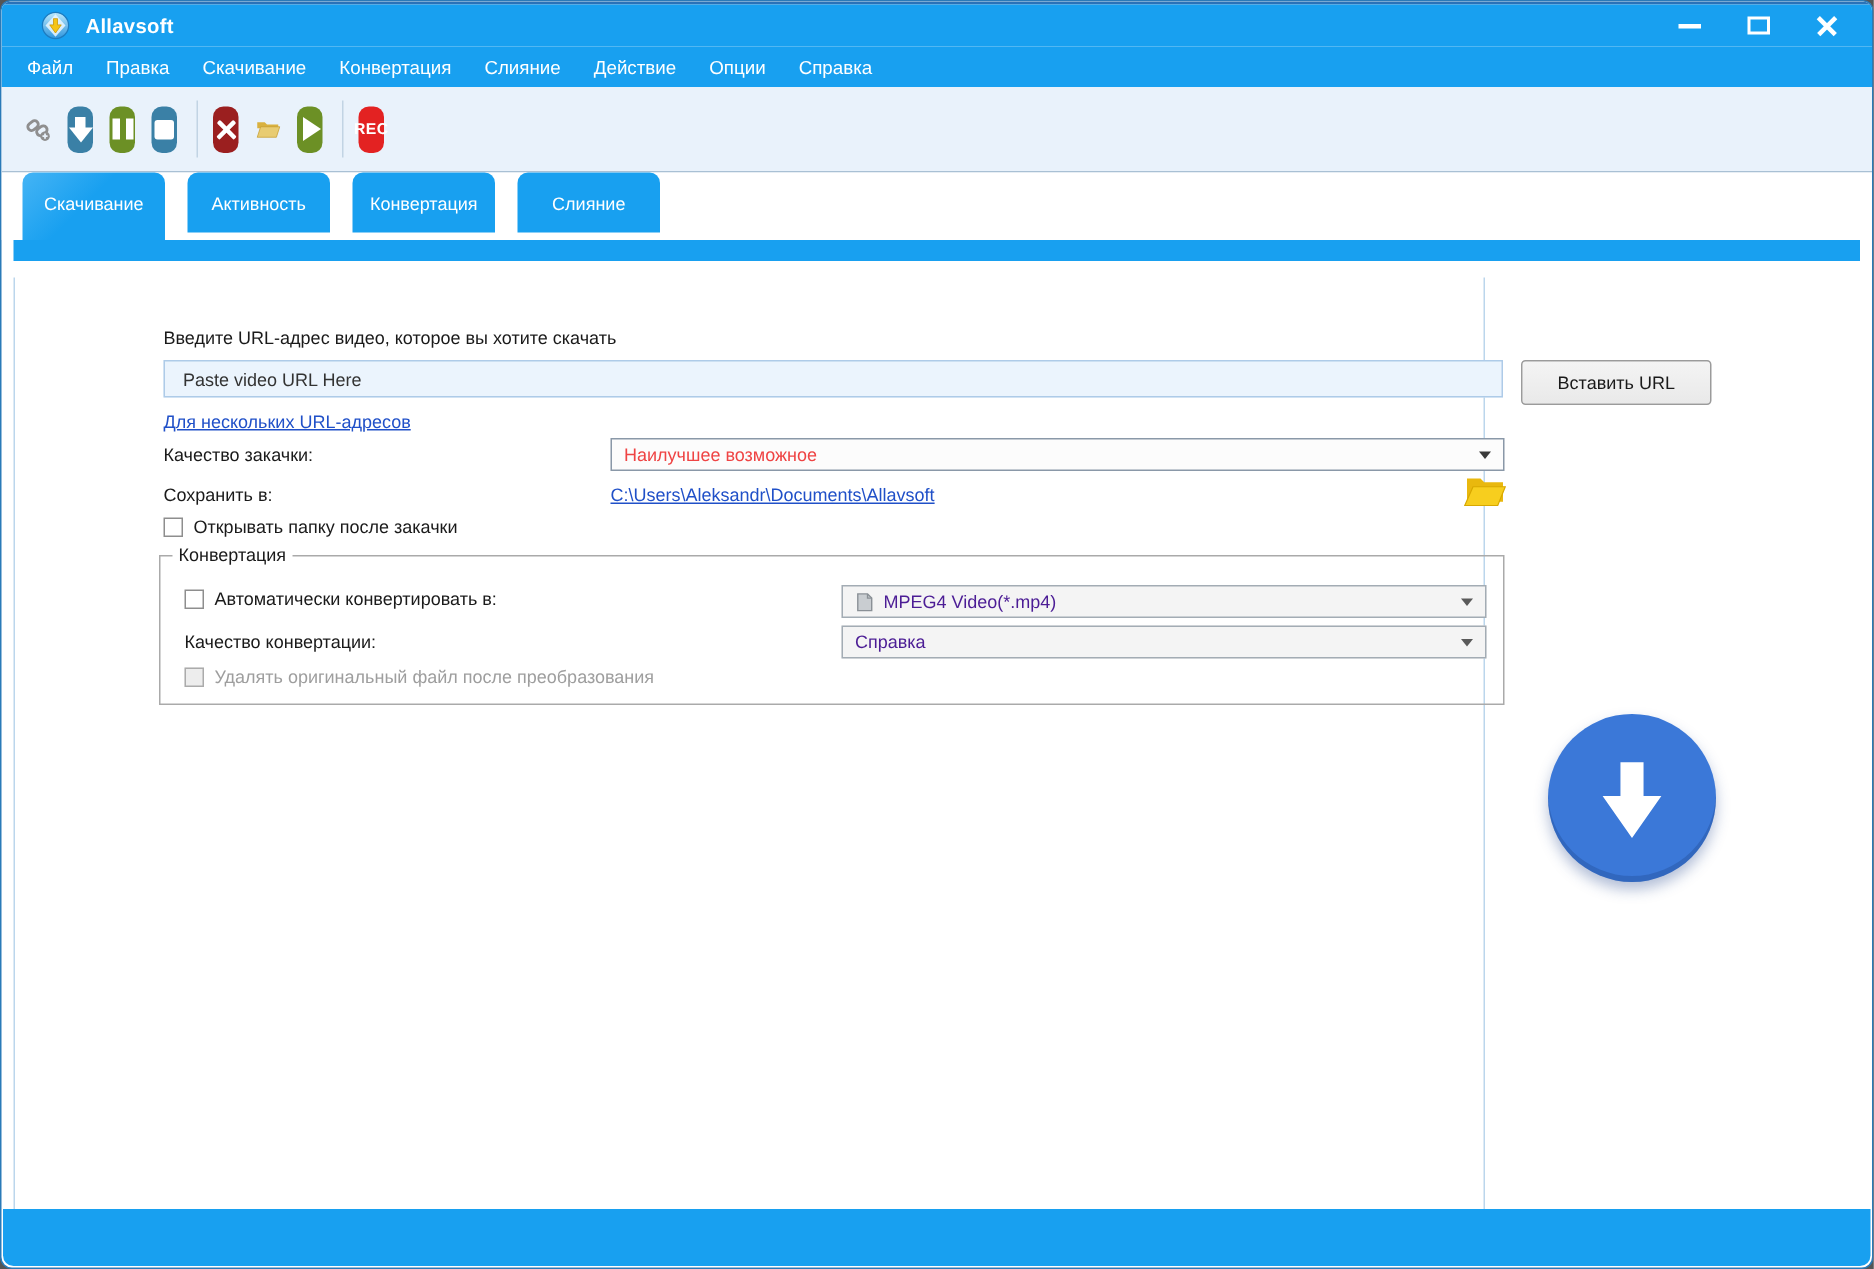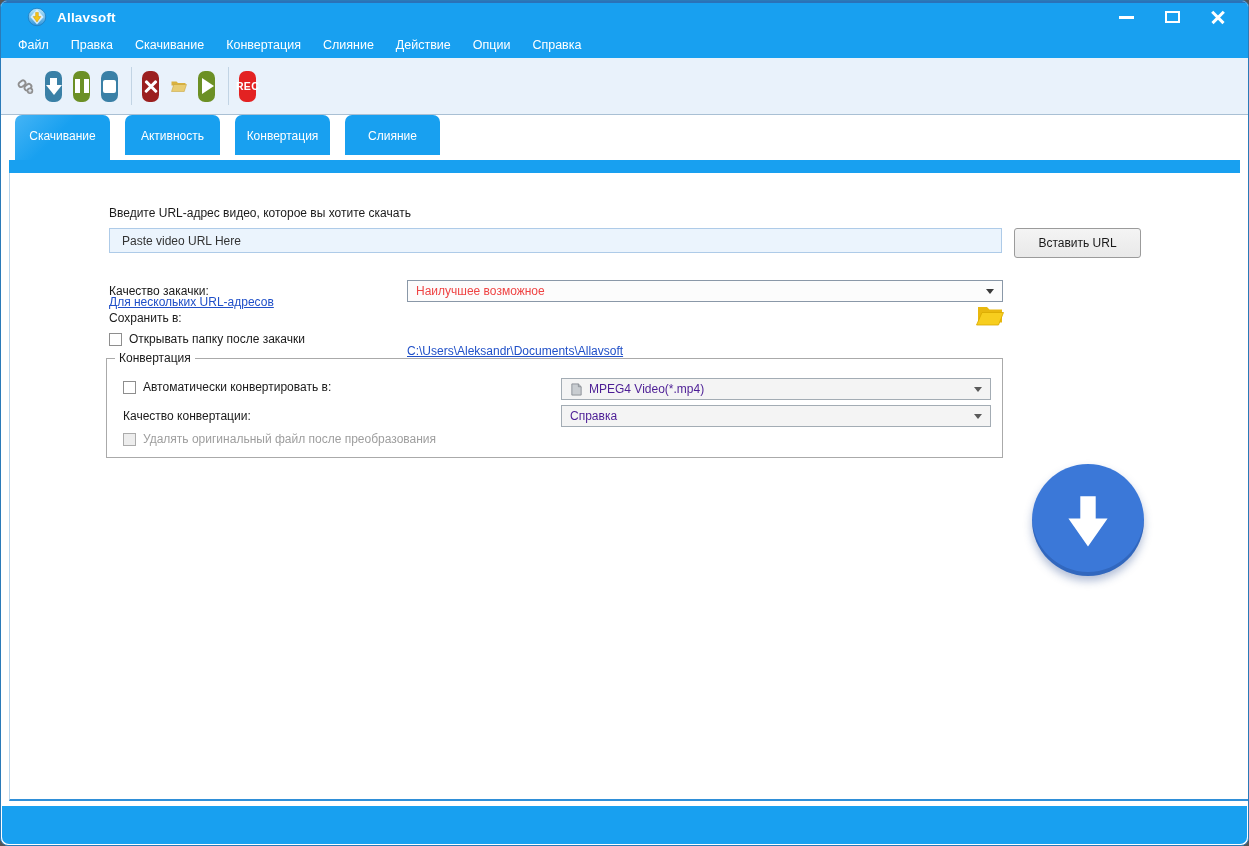--- a/index.html
+++ b/index.html
@@ -69,41 +69,41 @@
     padding-top:14px; height:40px; cursor:default;
   }
   .tab.active {
     height:45px;
     background:linear-gradient(135deg,#45B4F5 0%, #18A0F0 45%);
   }
   .tabstrip { height:14px; background:#18A0F0; margin:0 8px; }
 
   
   .content {
-    position:absolute; left:8px; top:172px; width:1241px; height:628px;
+    position:absolute; left:8px; top:184px; width:981px; height:628px;
     background:#fff; border-left:1px solid #BBD6EC; border-right:1px solid #BBD6EC;
     border-bottom:2px solid #2F8FD8;
     padding-left:20px;
   }
   .lbl { position:absolute; font-size:12px; color:#1A1A1A; white-space:nowrap; }
 
   .url-input {
     position:absolute; left:99px; top:55px; width:893px; height:25px;
     background:#EBF4FD; border:1px solid #AECBE8; font-size:12px; color:#222;
     padding-left:12px; font-family:Liberation Sans, sans-serif; outline:none;
   }
   .url-input::placeholder { color:#333; opacity:1; }
 
   .paste-btn {
     position:absolute; left:1004px; top:55px; width:127px; height:30px;
     background:linear-gradient(#F4F4F4,#E9E9E9); border:1px solid #9B9B9B; border-radius:3px;
     font-size:12px; color:#1A1A1A; font-family:"Liberation Sans", sans-serif; cursor:default;
   }
 
-  a.link { font-size:12px; color:#2050C8; text-decoration:underline; position:absolute; white-space:nowrap; cursor:pointer;margin-top:33px; }
+  a.link { font-size:12px; color:#2050C8; text-decoration:underline; position:absolute; white-space:nowrap; cursor:pointer; }
 
   .dropdown {
     position:absolute; height:22px; border:1px solid #8A98A8; background:#FCFCFC;
     font-size:12px; color:#ef4444; display:flex; align-items:center; padding-left:8px; cursor:default;
   }
   .dropdown .arrow {
     position:absolute; right:8px; top:8px; width:0; height:0;
     border-left:4px solid transparent; border-right:4px solid transparent; border-top:5px solid #3A3A3A;
   }
   .dropdown.disabled { background:#F4F4F4; border-color:#A3ACB4; color:#4c1d95; }

